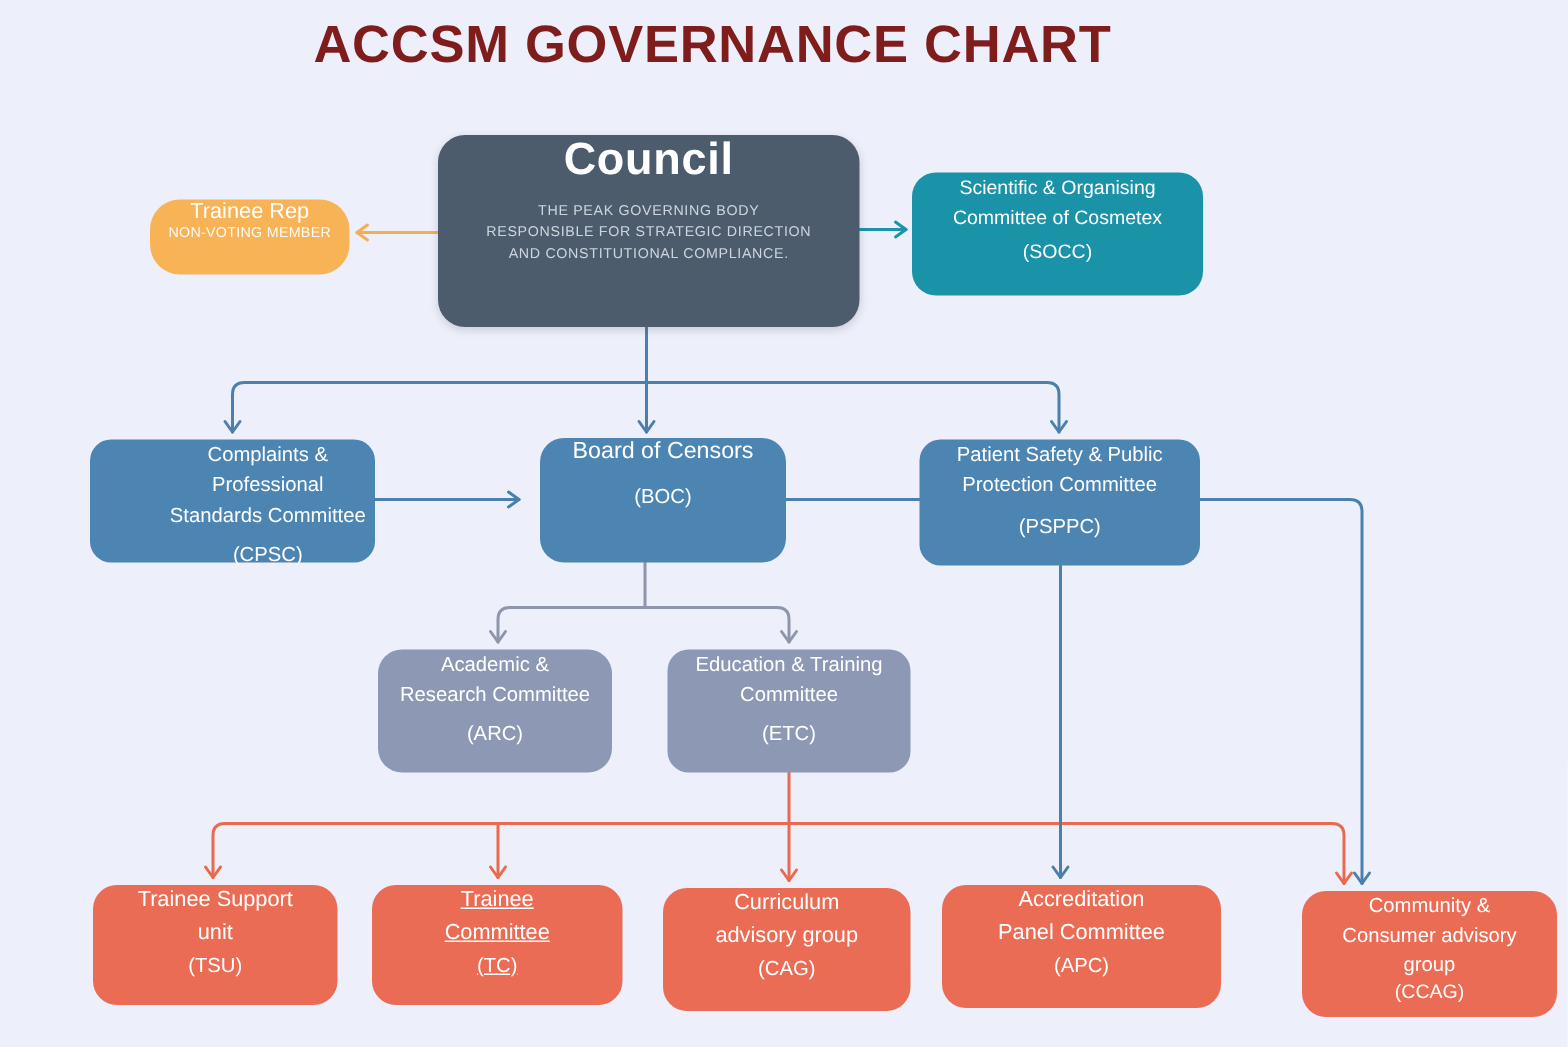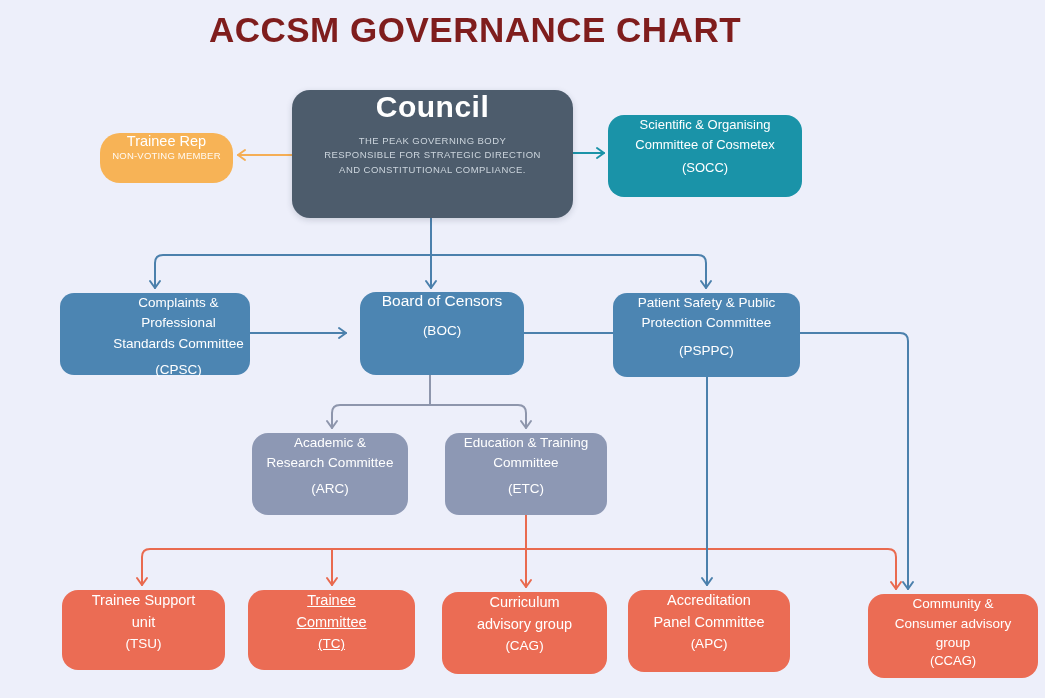--- a/index.html
+++ b/index.html
@@ -56,21 +56,21 @@
   .etc { left:445px; top:433px; width:162px; height:82px; border-radius:14px; gap:7px; }
   .slate .name { font-size:13.5px; line-height:1.5; }
   .slate .abbr { font-size:13.5px; }
 
   .coral { background:#eb6c54; }
   .coral .name { font-size:14.5px; line-height:1.5; }
   .coral .abbr { font-size:13.5px; }
   .tsu { left:62px;  top:590px; width:163px; height:80px; border-radius:16px; gap:2px; }
   .tc  { left:248px; top:590px; width:167px; height:80px; border-radius:16px; gap:2px;text-decoration:underline; }
   .cag { left:442px; top:592px; width:165px; height:82px; border-radius:16px; gap:2px; }
-  .apc { left:628px; top:590px; width:162px; height:82px; border-radius:16px; gap:2px; }
+  .apc { left:628px; top:590px; width:186px; height:82px; border-radius:16px; gap:2px; }
   .ccag{ left:868px; top:594px; width:170px; height:84px; border-radius:16px; gap:0px; }
   .ccag .name { font-size:13.5px; line-height:1.45; }
   .ccag .abbr { font-size:13px; }
 </style>
 </head>
 <body>
 
 <div class="canvas">
 
   <div class="chart-title">ACCSM GOVERNANCE CHART</div>

